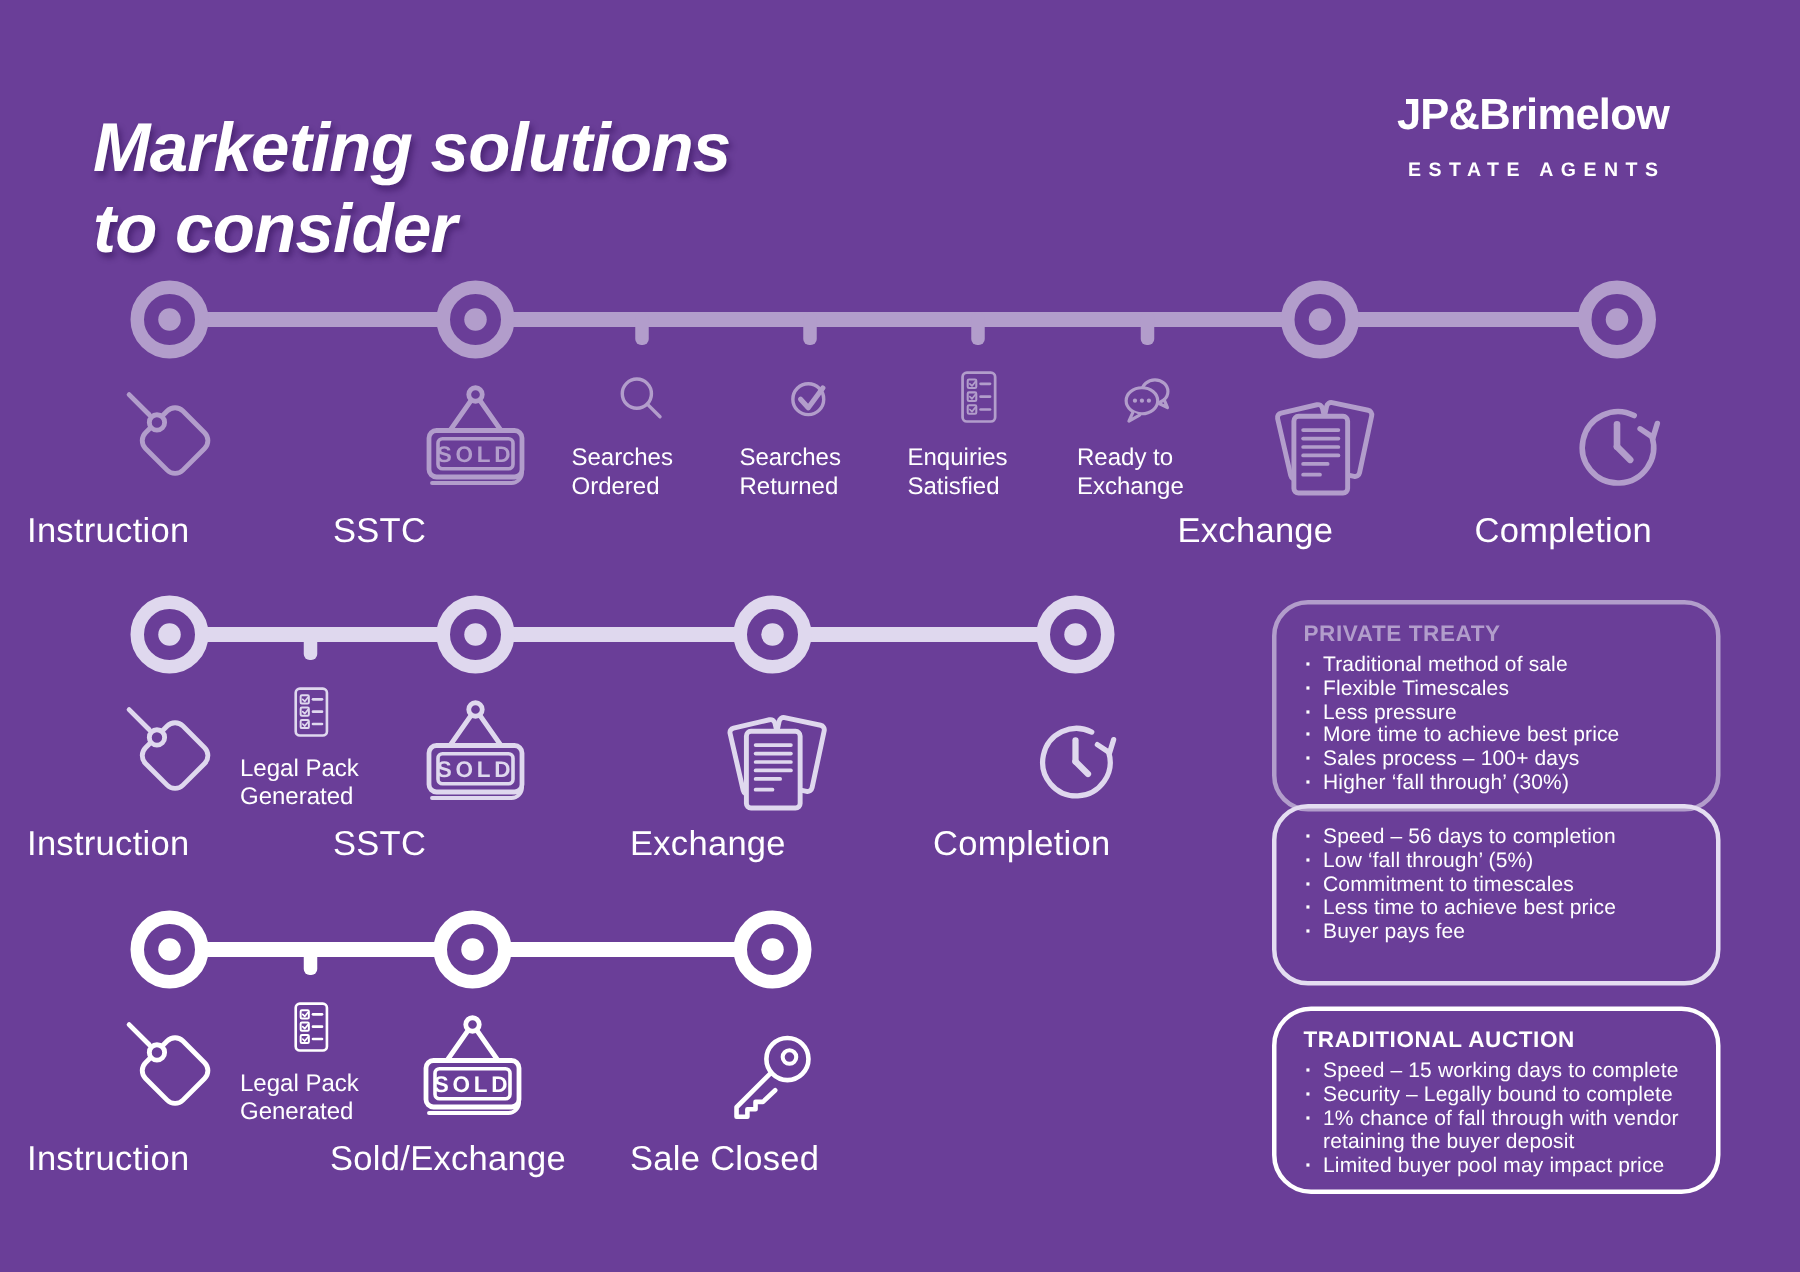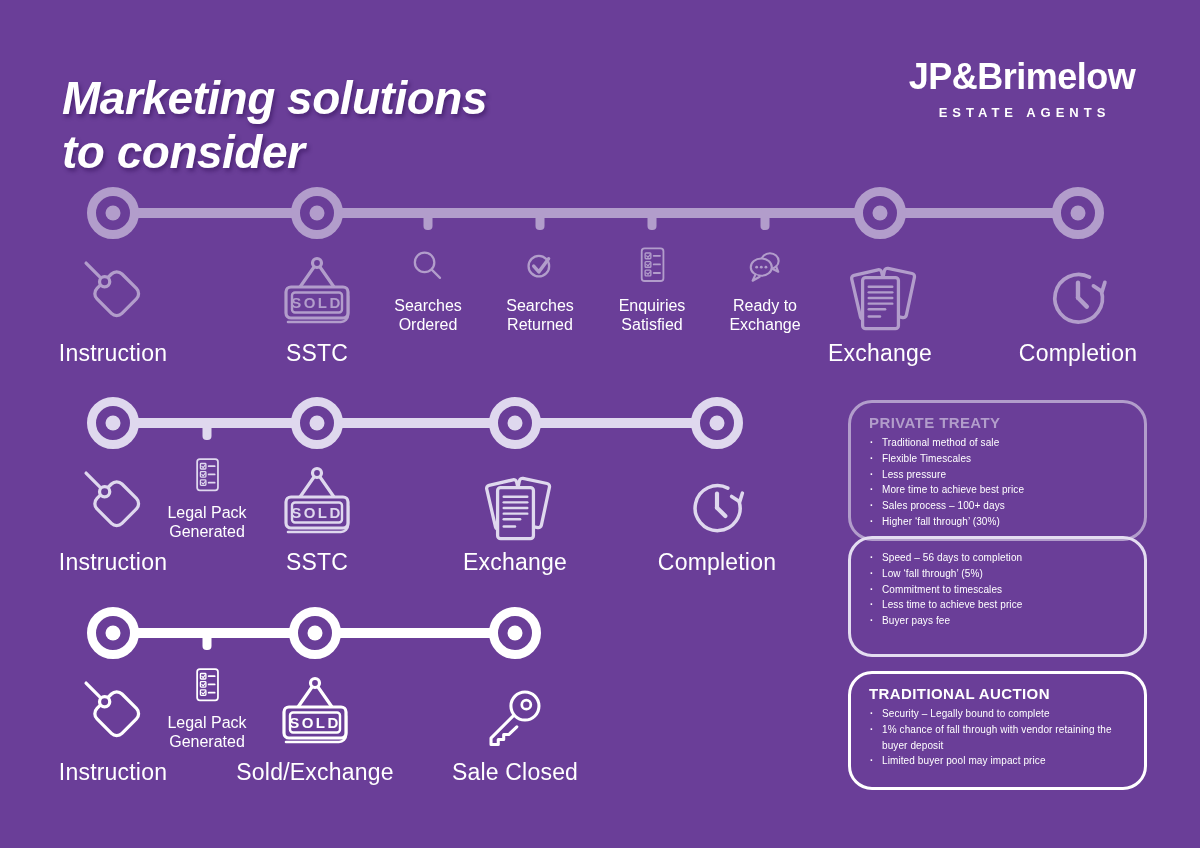--- a/index.html
+++ b/index.html
@@ -11,53 +11,53 @@
   }
   .abs{position:absolute}
 
   
   .title{
     left:62px;top:40px;color:#fff;font-style:italic;font-weight:700;
     font-size:46px;line-height:54px;letter-spacing:-.5px;
     text-shadow:2px 3px 4px rgba(35,5,70,.45);
   }
   .brand{left:893px;top:56px;width:258px;text-align:center;color:#fff}
-  .brand-name{font-size:36px;font-weight:700;letter-spacing:-.5px;line-height:42px}
+  .brand-name{font-size:29px;font-weight:700;letter-spacing:-.5px;line-height:42px}
   .brand-tagline{font-size:13px;font-weight:700;letter-spacing:5px;margin-top:7px;text-indent:5px}
 
   
   .row{position:absolute;inset:0;pointer-events:none}
   .tl-line{position:absolute;height:10px;border-radius:5px;background:var(--accent)}
   .tl-tick{position:absolute;width:9px;height:22px;border-radius:4px;background:var(--accent);transform:translateX(-50%)}
   .tl-node{
     position:absolute;width:34px;height:34px;border:9px solid var(--accent);
     border-radius:50%;background:var(--page-bg,#6A3E98);transform:translateX(-50%);z-index:2;
   }
   .tl-node::after{
     content:"";position:absolute;left:50%;top:50%;transform:translate(-50%,-50%);
     width:15px;height:15px;border-radius:50%;background:var(--accent);
   }
   .ic{margin:0;padding:0;transform:translateX(-50%);color:var(--accent);z-index:1}
   .ic svg{display:block;width:100%;height:auto}
-  .lbl{transform:translateX(-50%);text-align:center;color:#fff;white-space:normal}
+  .lbl{transform:translateX(-50%);color:#fff;white-space:normal}
   .lbl.major{font-size:23px;font-weight:400;letter-spacing:.2px;width:190px}
   .lbl.minor{font-size:16px;line-height:19px;width:94px}
 
   
   .info-box{
     left:848px;width:299px;box-sizing:border-box;border:3px solid var(--accent);
     border-radius:24px;padding:11px 14px 8px 16px;color:#fff;
   }
   .info-box h2{
     margin:0 0 4px 2px;font-size:15px;font-weight:700;letter-spacing:.4px;
     color:var(--accent);
   }
   .info-box ul{margin:0;padding:0;list-style:none}
   .info-box li{
-    position:relative;font-size:10px;line-height:15.8px;padding-left:15px;letter-spacing:.1px;
+    position:relative;font-size:14px;line-height:15.8px;padding-left:15px;letter-spacing:.1px;
   }
   .info-box li::before{content:"·";position:absolute;left:3px;top:0;font-weight:700}
 </style>
 </head>
 <body style="--page-bg: #6A3E98;">
 
 <svg width="0" height="0" style="position:absolute" aria-hidden="true">
   <defs>
     <g id="tag-icon" fill="none" stroke="currentColor" stroke-width="3.5" stroke-linecap="round" stroke-linejoin="round">
       <line x1="13" y1="13" x2="27.5" y2="27.5"></line>
@@ -305,20 +305,21 @@
 <aside class="abs info-box" style="top: 536px; min-height: 121px; --accent: #E4DDF1;">
   <ul>
     <li>Speed – 56 days to completion</li>
     <li>Low ‘fall through’ (5%)</li>
     <li>Commitment to timescales</li>
     <li>Less time to achieve best price</li>
     <li>Buyer pays fee</li>
   </ul>
 </aside>
 
-<aside class="abs info-box" style="top: 671px; min-height: 119px; --accent: #FFFFFF;">
+<aside class="abs info-box" style="top: 671px; min-height: 119px; border-radius: 26px; --accent: #FFFFFF;">
   <h2>TRADITIONAL AUCTION</h2>
   <ul>
+    <li>Speed – 15 working days to complete</li>
     <li>Security – Legally bound to complete</li>
     <li>1% chance of fall through with vendor retaining the buyer deposit</li>
     <li>Limited buyer pool may impact price</li>
   </ul>
 </aside>
 
 </body></html>

